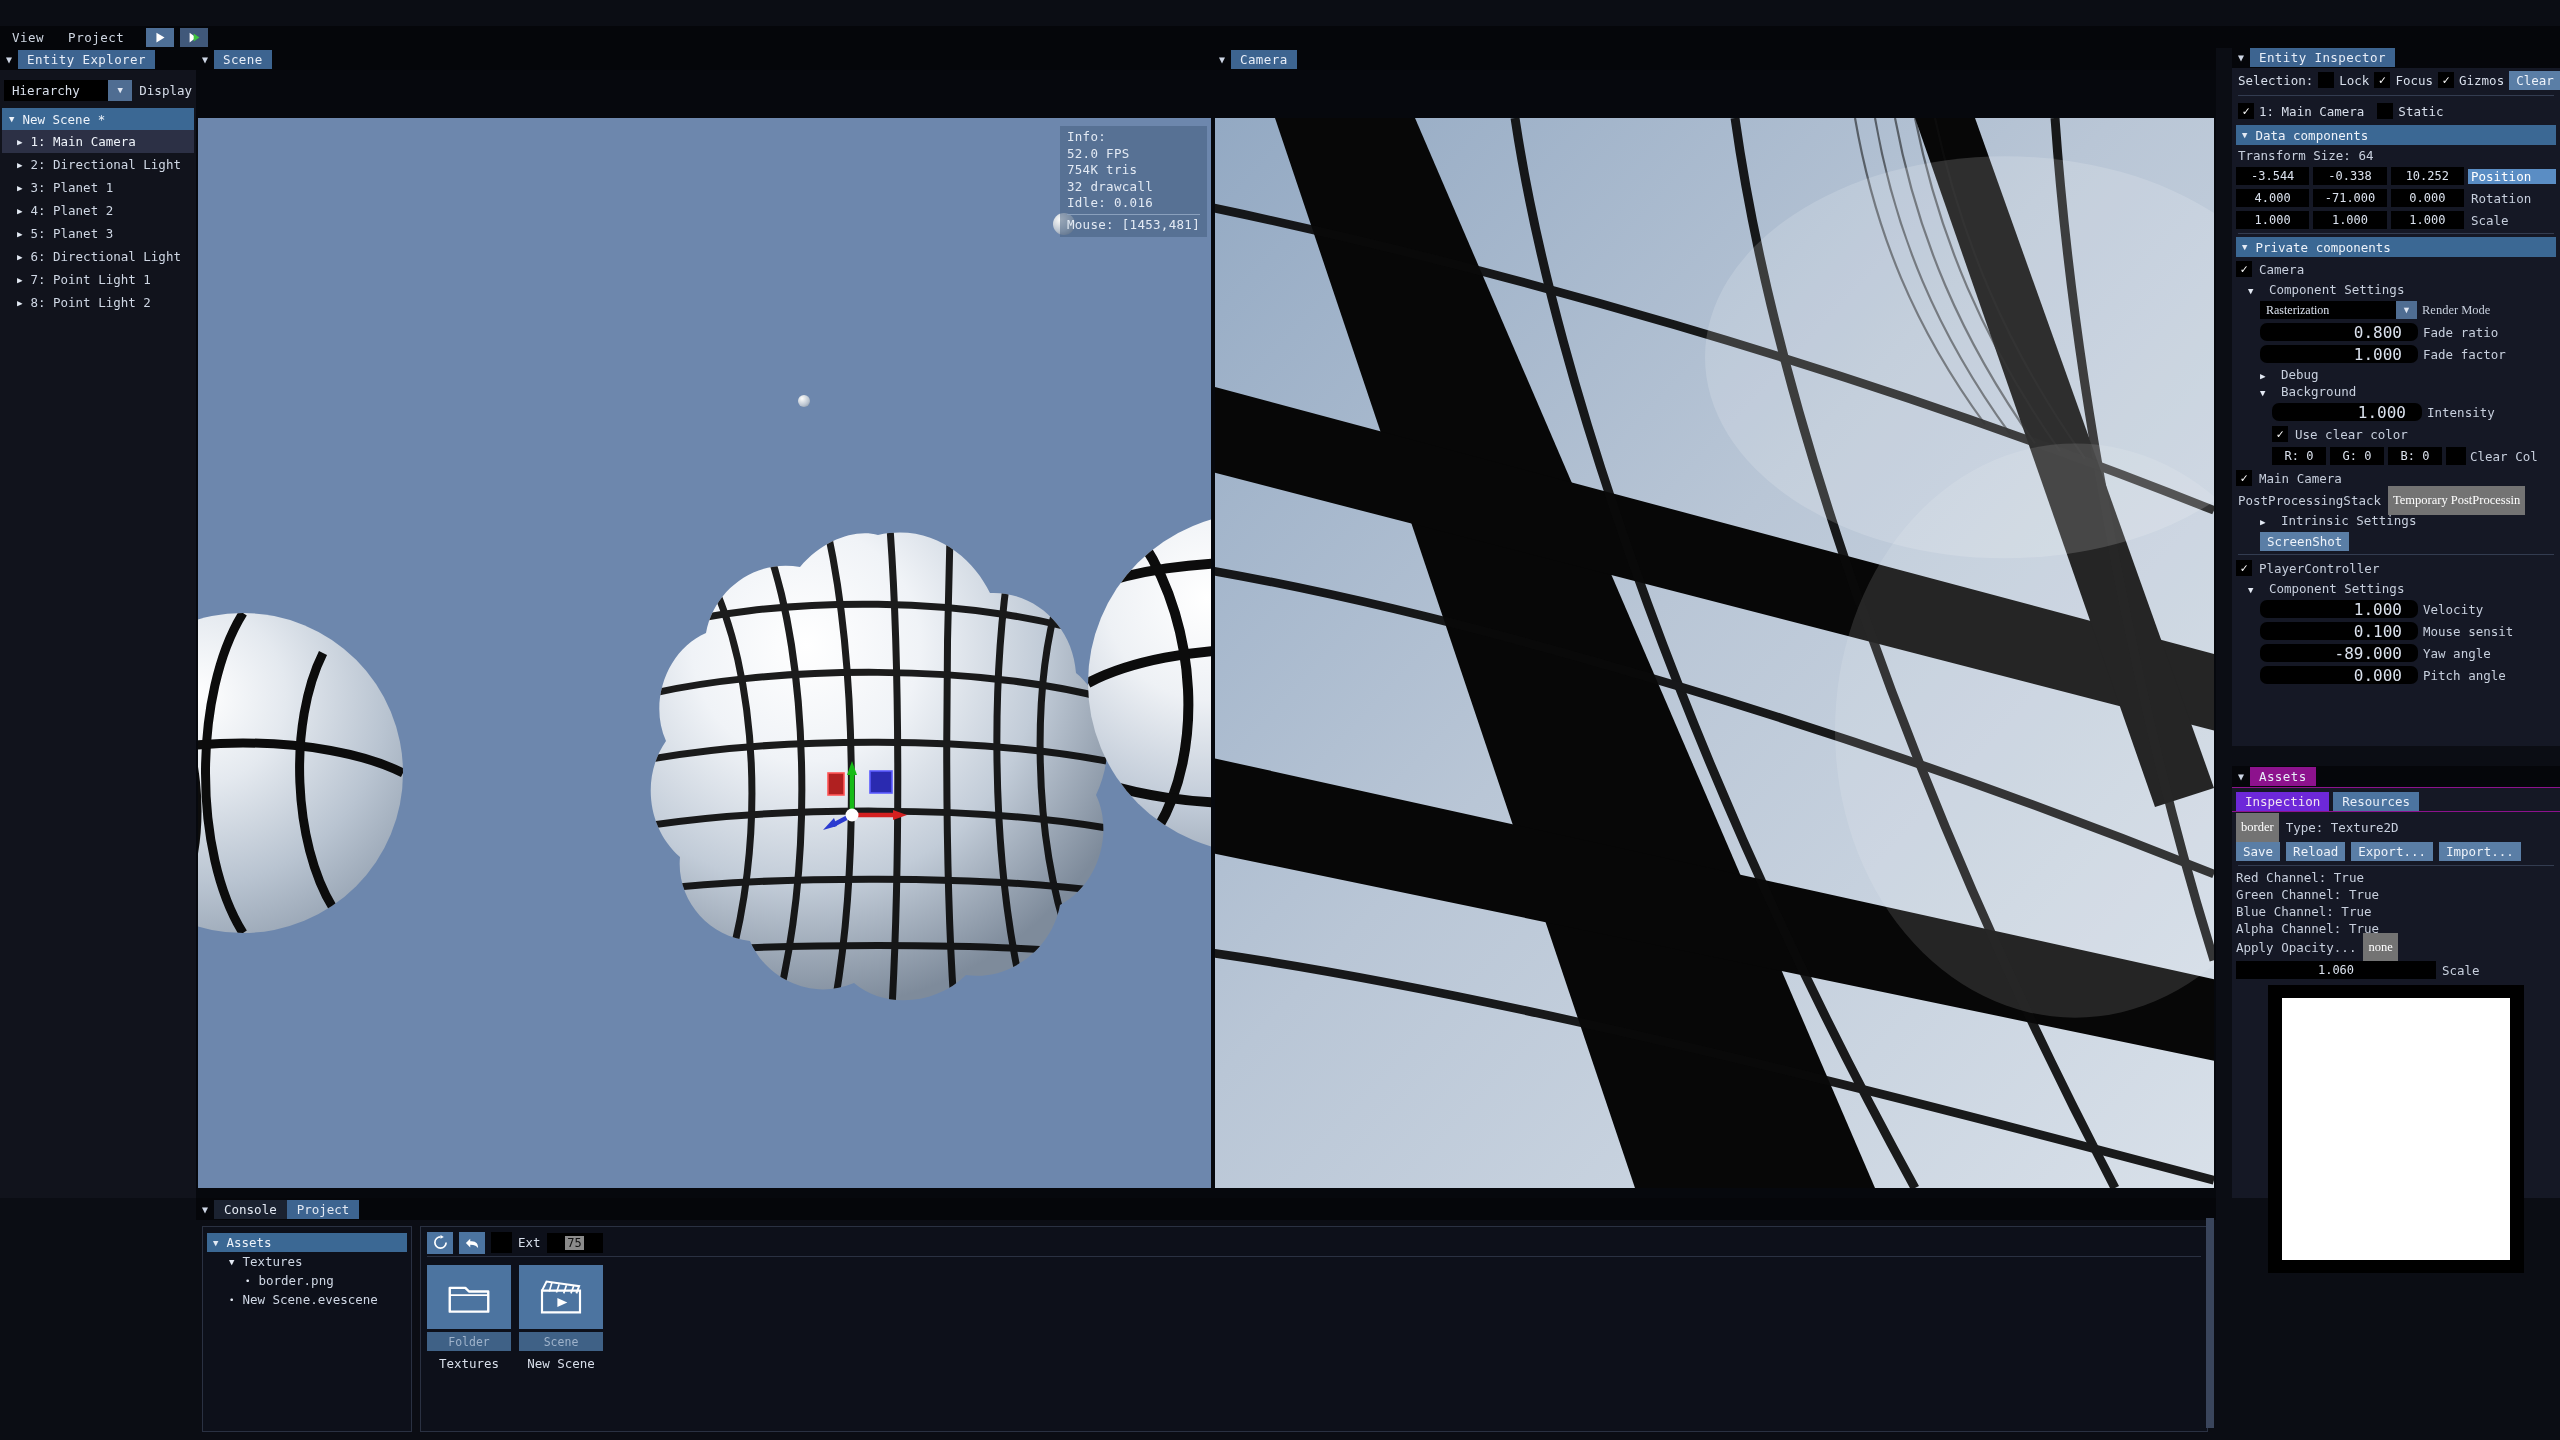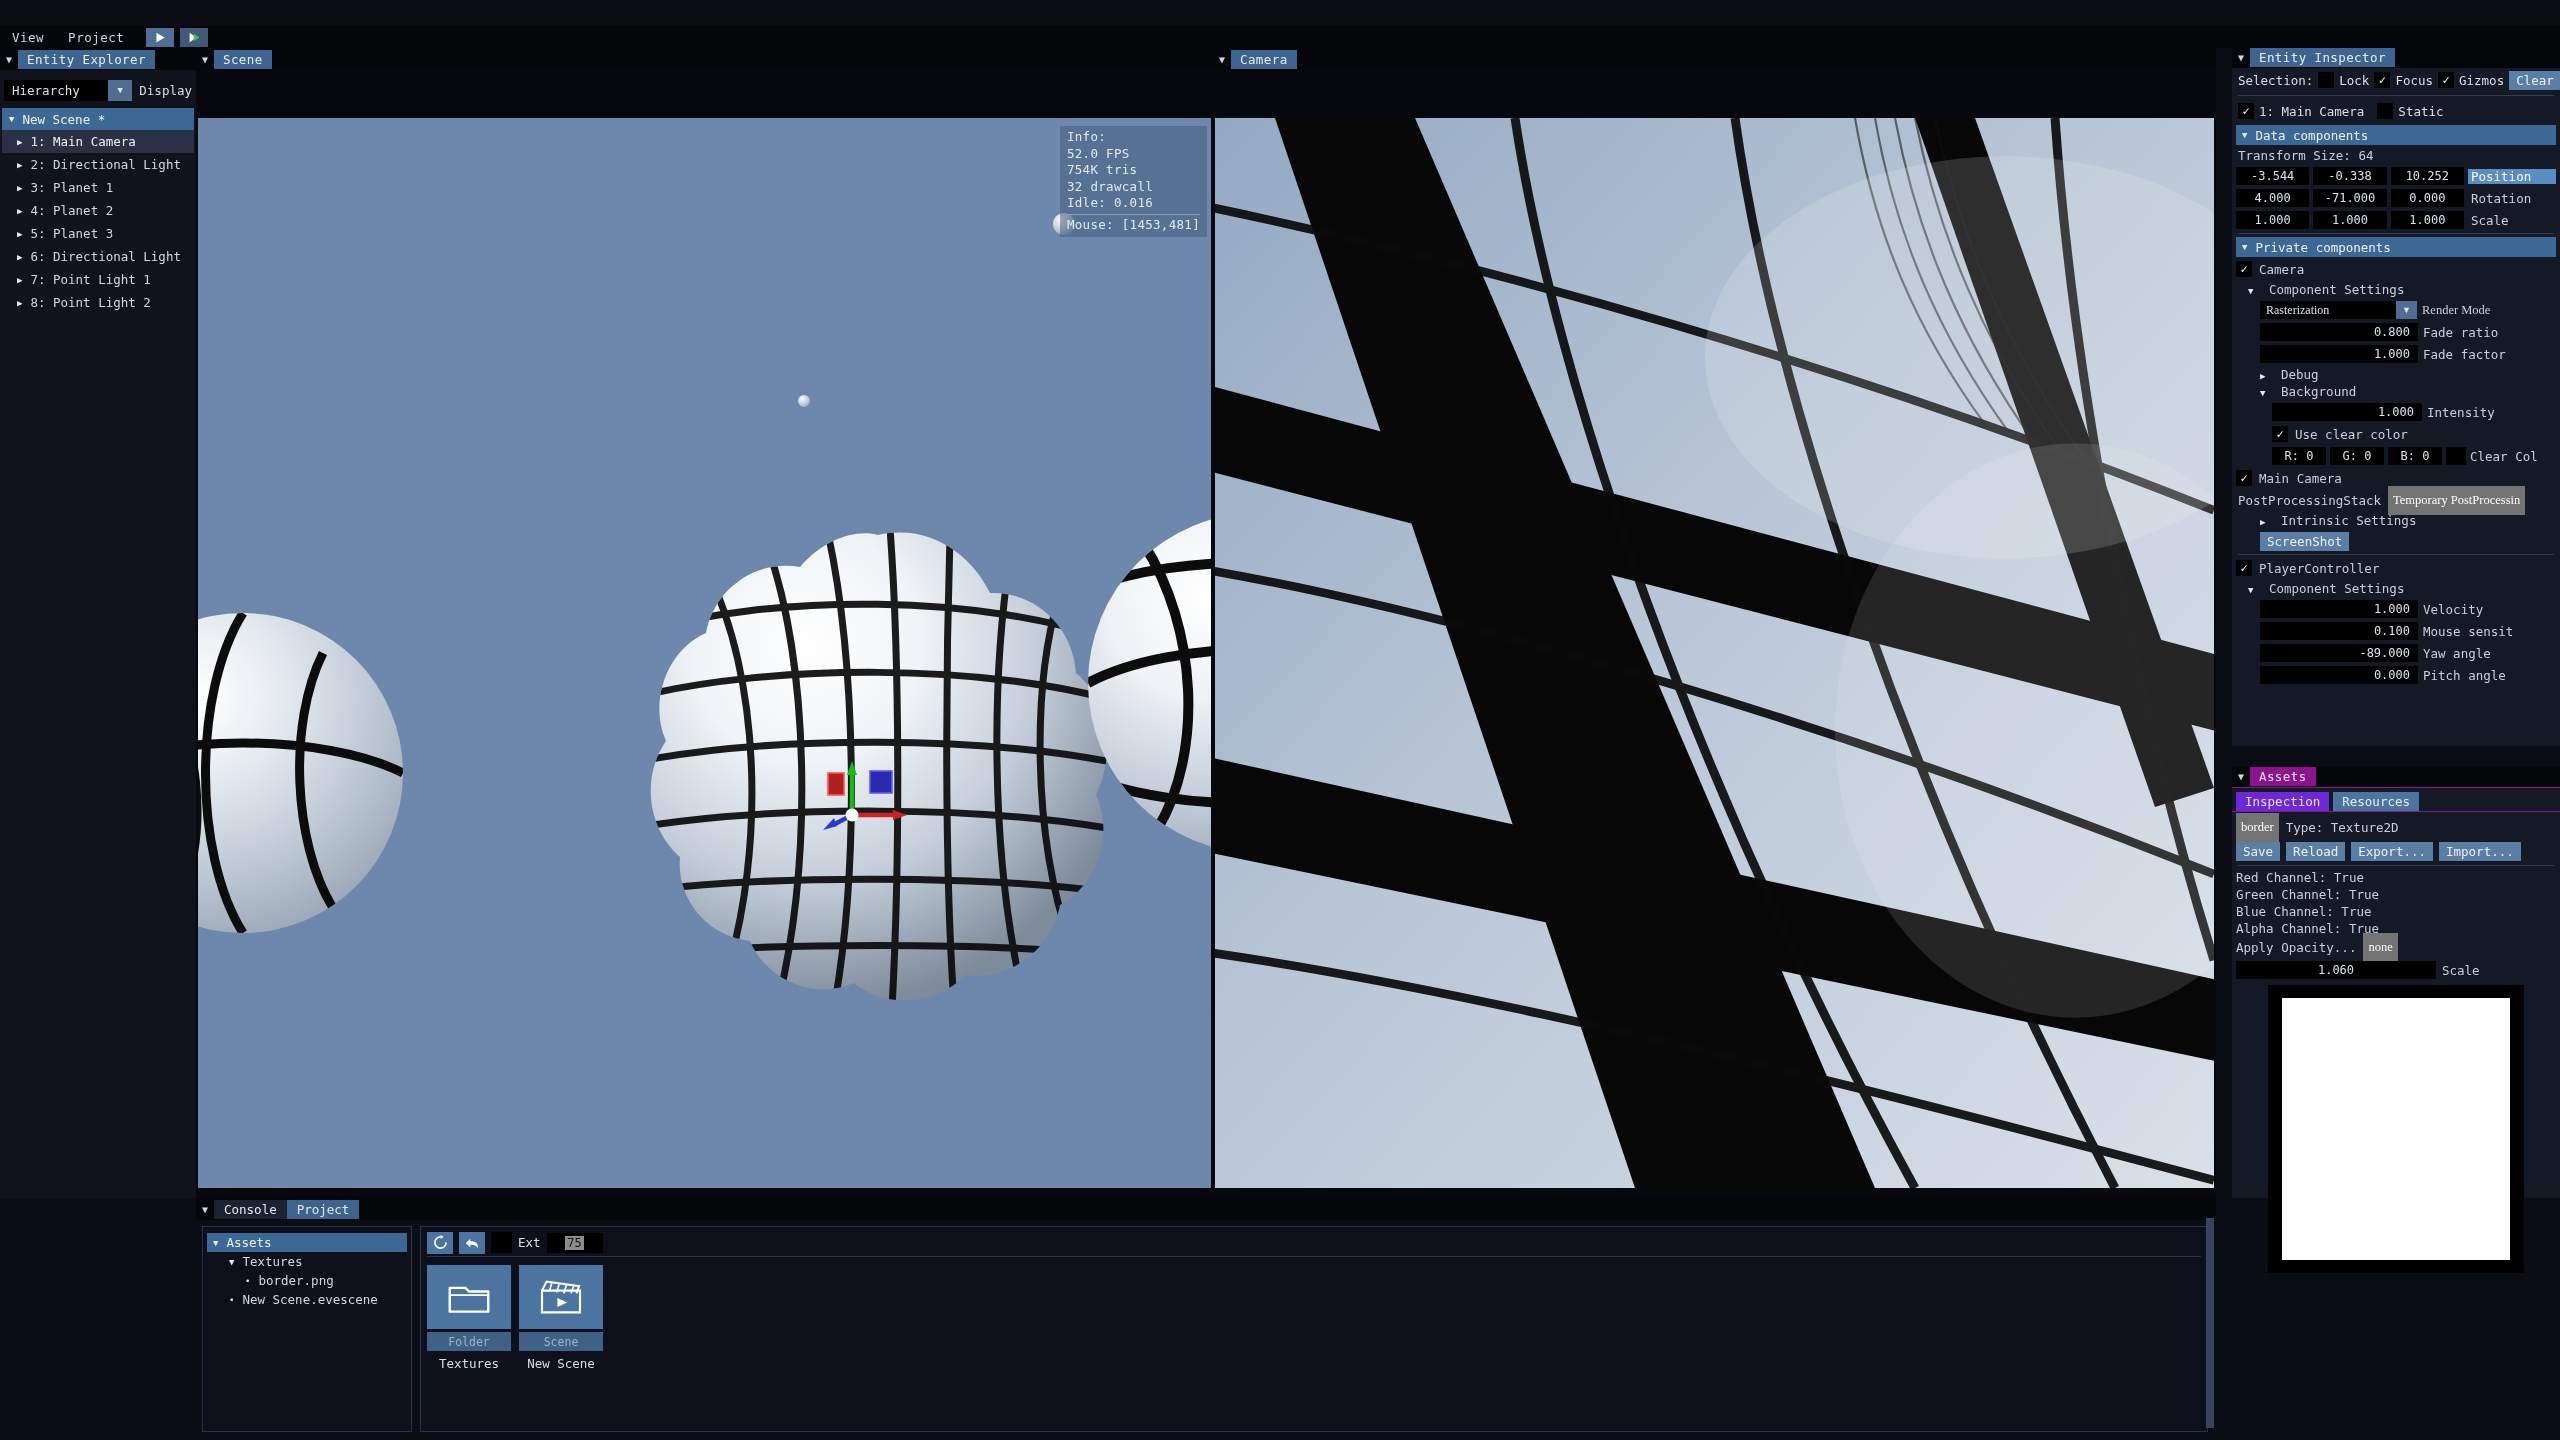--- a/index.html
+++ b/index.html
@@ -89,21 +89,21 @@
   .hr{height:1px;background:#333c50;margin:3px 2px;}
   .sec-head{height:20px;background:#3b6894;display:flex;align-items:center;color:#eef3fa;font-size:12.5px;padding-left:6px;margin:2px 0;}
   .txt{font-size:12.5px;color:#c7cfdd;padding:1px 2px;white-space:nowrap;}
   .vec-row{display:flex;align-items:center;gap:4px;height:20px;margin:2px 0;}
   .num{flex:1;height:18px;background:#000;color:#dbe2ee;font-size:12px;display:flex;align-items:center;justify-content:center;}
   .vec-lbl{width:88px;font-size:12.5px;color:#c7cfdd;padding-left:3px;overflow:hidden;white-space:nowrap;}
   .vec-lbl.hl{background:#5a8dc4;color:#fff;}
   .ind{padding-left:12px;}
   .ind2{padding-left:24px;}
   .field-row{display:flex;align-items:center;gap:5px;height:20px;margin:2px 0;padding-left:24px;}
-  .field-in{width:158px;height:18px;background:#000;color:#dbe2ee;font-size:12px;display:flex;align-items:center;justify-content:flex-end;padding-right:8px;}
+  .field-in{width:158px;height:18px;background:#000;color:#dbe2ee;font-size:16px;display:flex;align-items:center;justify-content:flex-end;padding-right:16px;border-radius:7px;}
   .field-lbl{font-size:12.5px;color:#c7cfdd;white-space:nowrap;overflow:hidden;}
   .combo-row{display:flex;align-items:center;gap:0;height:20px;margin:2px 0;padding-left:24px;font-family:Liberation Serif, serif;}
   .combo-in{width:136px;height:18px;background:#000;color:#dbe2ee;font-size:12px;display:flex;align-items:center;padding-left:6px;}
   .combo-ar{width:21px;height:18px;background:#4f6d92;display:flex;align-items:center;justify-content:center;color:#dfe6f2;font-size:9px;}
   .rgb-row{display:flex;align-items:center;gap:4px;height:20px;margin:2px 0;padding-left:36px;}
   .rgb{width:54px;height:18px;background:#000;color:#dbe2ee;font-size:12px;display:flex;align-items:center;justify-content:center;}
   .swatch{width:20px;height:18px;background:#000;}
   .tag-green{background:#737373;color:#fff;font-size:12.5px;padding:7px 5px;font-family:Liberation Serif, serif;}
   .row-flex{display:flex;align-items:center;gap:5px;height:20px;margin:2px 0;}
 

